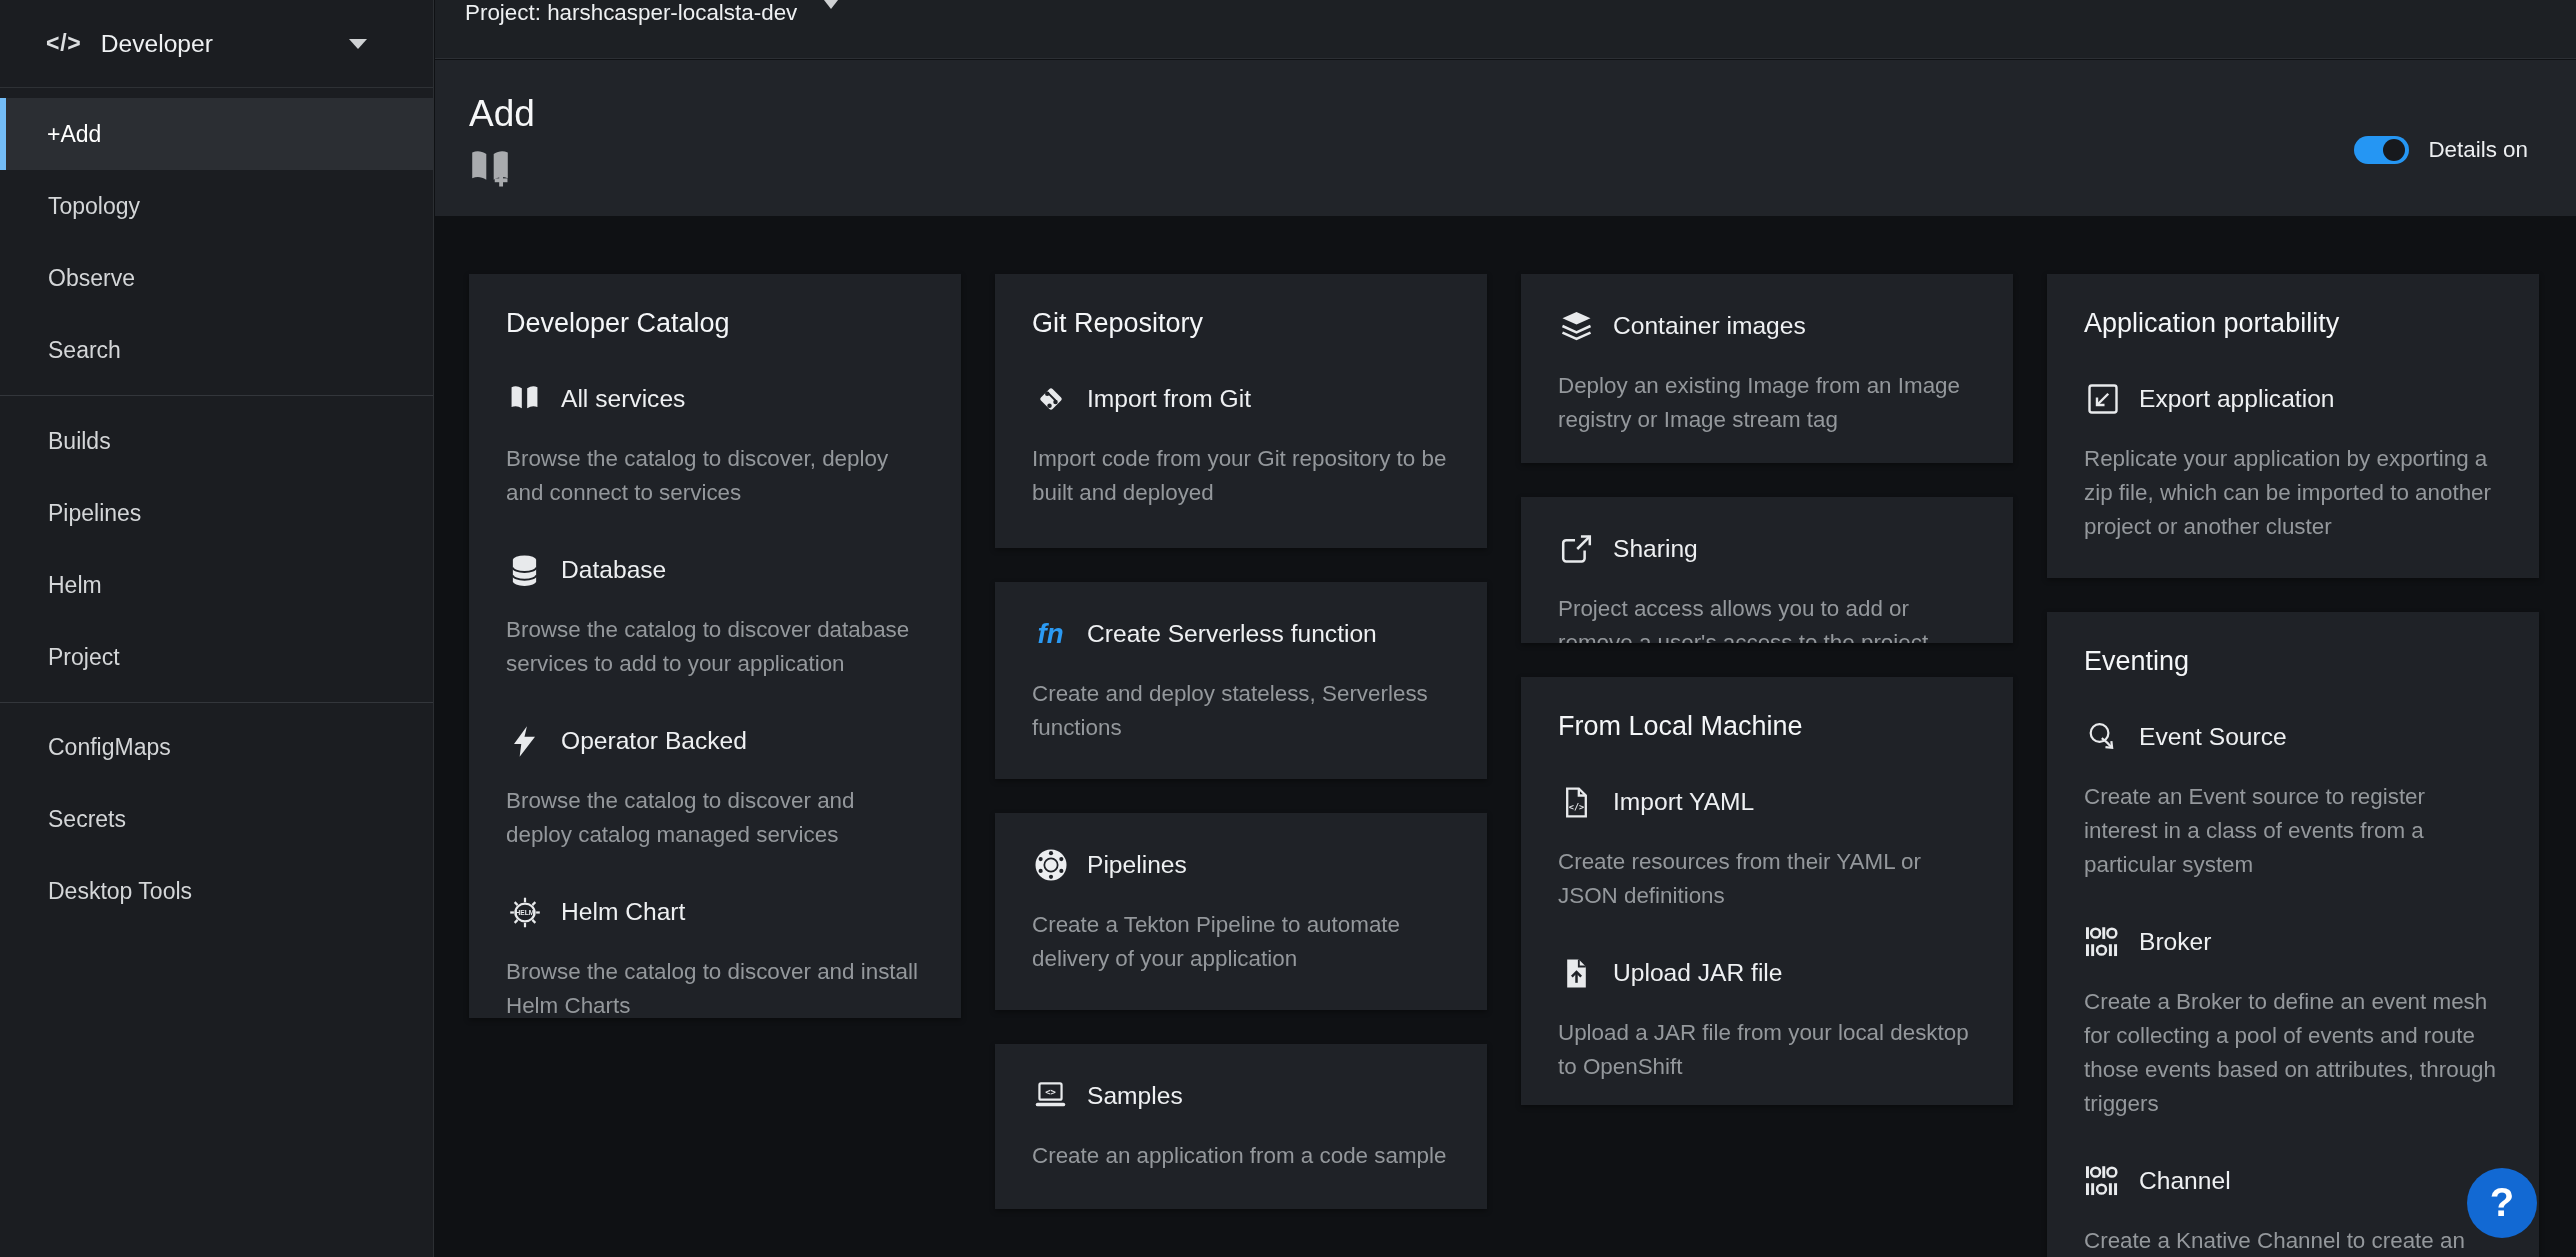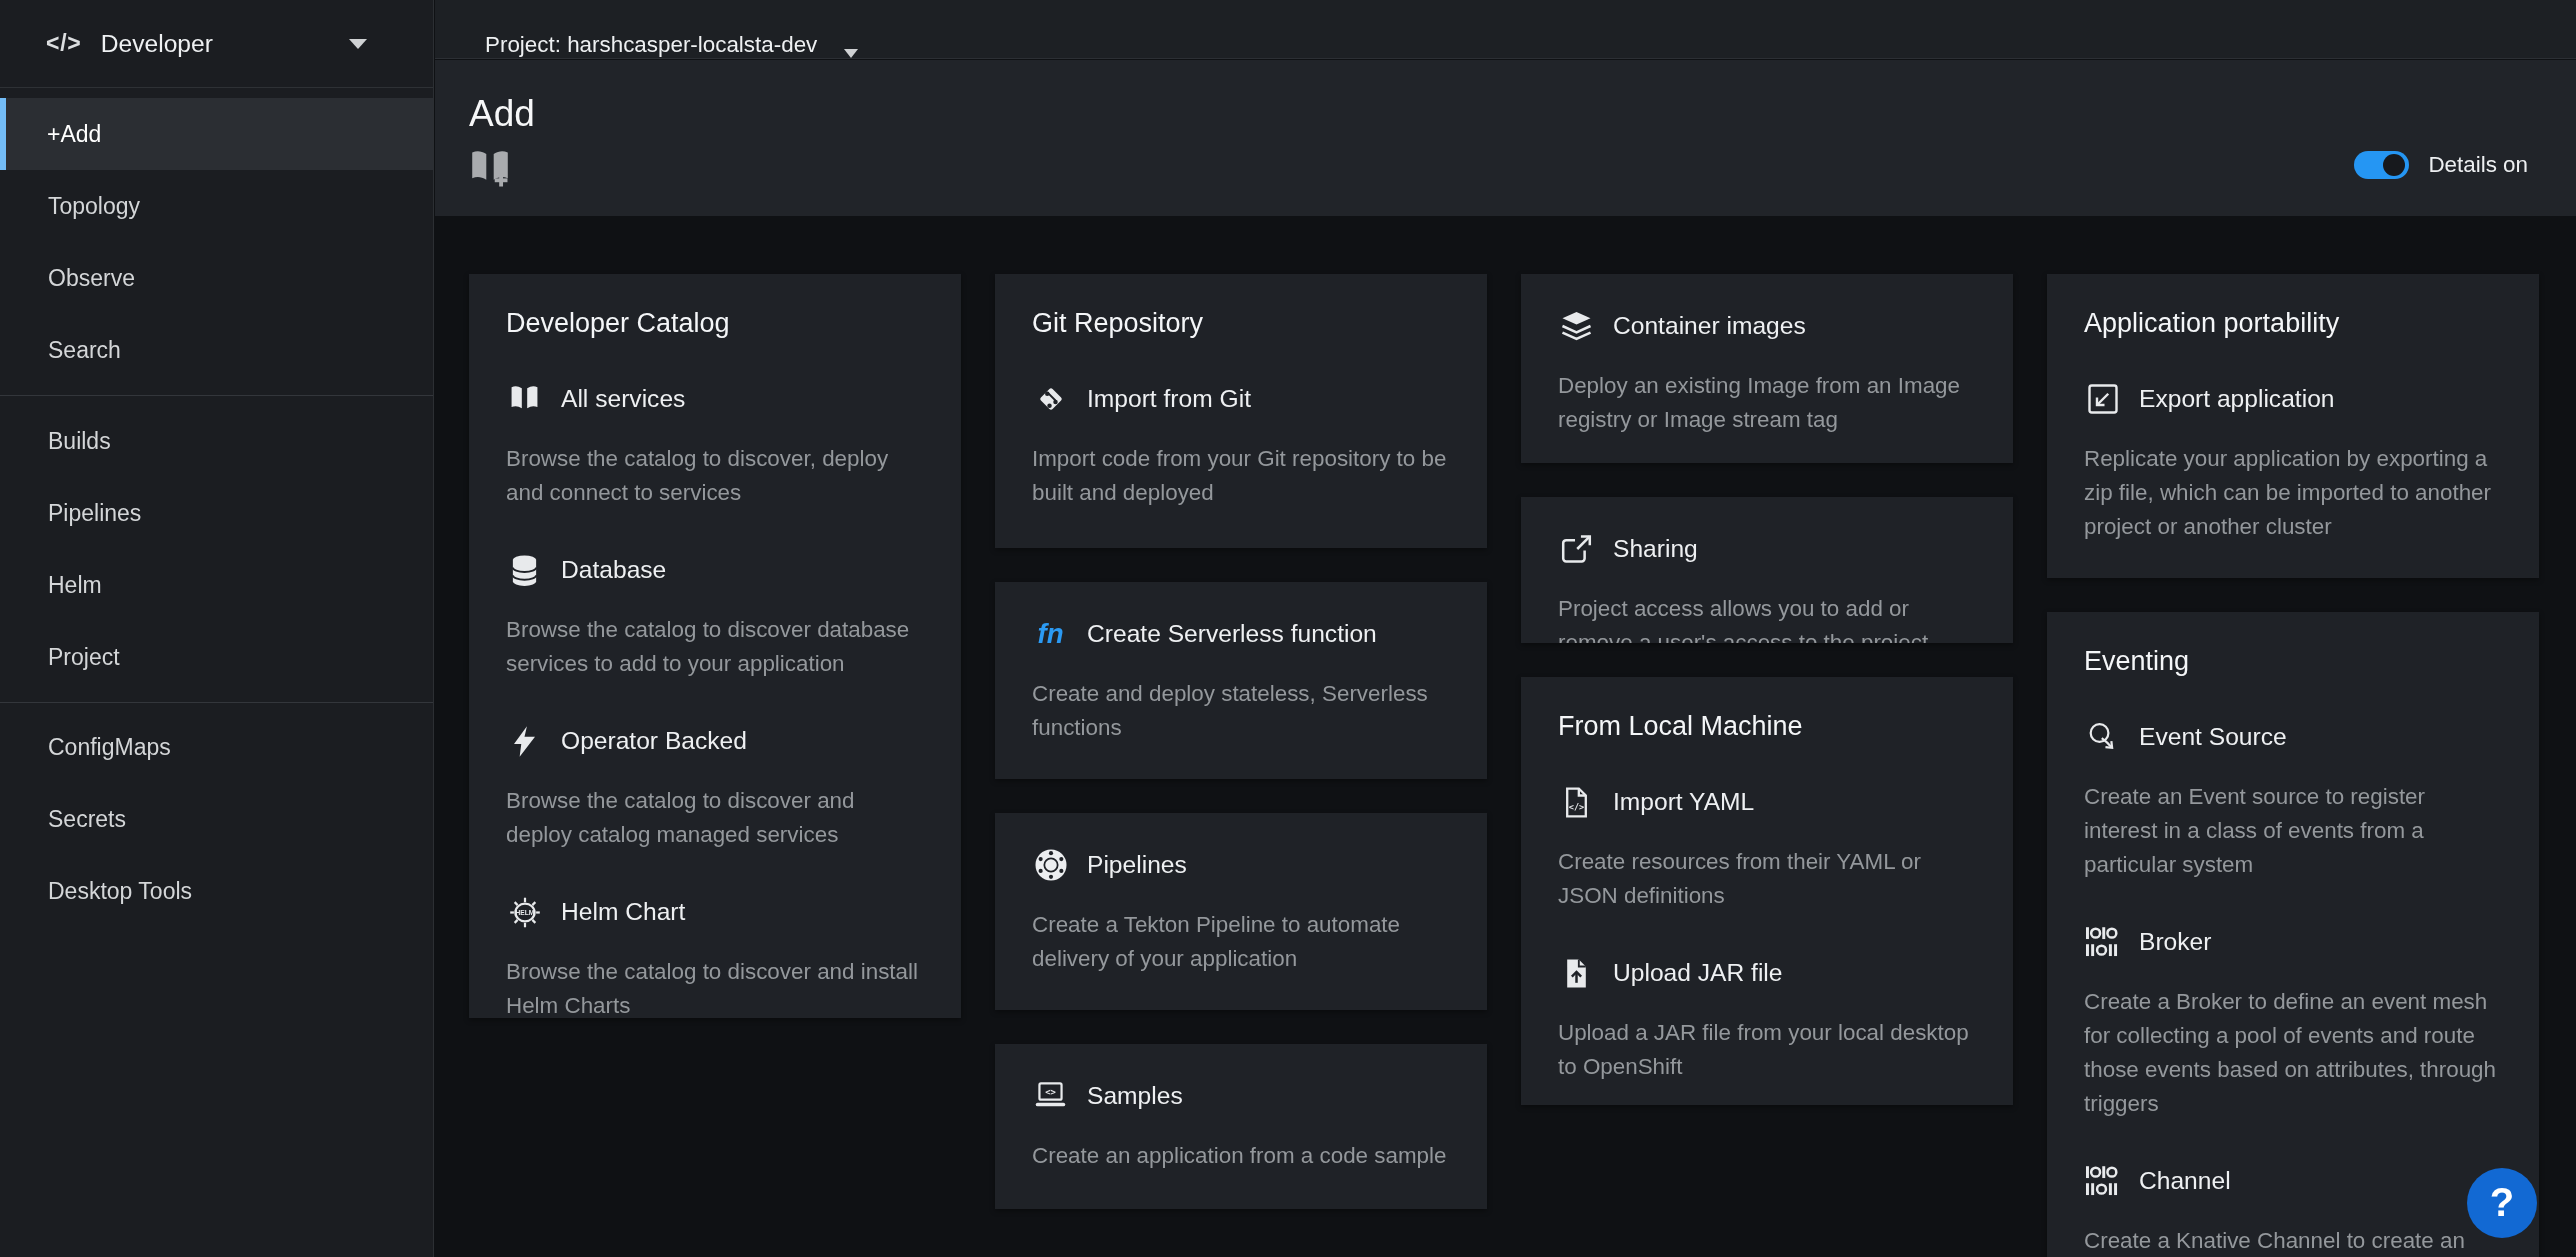--- a/index.html
+++ b/index.html
@@ -33,37 +33,37 @@
   .nav-item.current {
     background:#2b2e33; color:#ffffff;
     border-left:6.7px solid #73bcf7; padding-left:41px;
   }
   .nav-sep { height:0.7px; background:#33363b; margin:9px 0; }
 
   
   .masthead {
     position:absolute; left:435px; right:0; top:0; height:59px;
     background:#1d2024; border-bottom:0.7px solid #2c2f34;
-    display:flex; align-items:flex-end; padding-left:50px;
+    display:flex; align-items:flex-start; padding-left:30px;
   }
   .project-label { font-size:22.4px; color:#eef0f2; }
   .masthead .tri-down {
     margin-left:27px; border-left:7.5px solid transparent;
     border-right:7.5px solid transparent; border-top:9px solid #cfd1d3;
   }
 
   
   .page-header {
     position:absolute; left:435px; right:0; top:60px; height:157px;
     background:#212429; padding:33px 0 0 34px;
   }
   .page-title { font-size:37px; font-weight:400; color:#f6f7f8; }
   .quickstart-icon { margin-top:13.4px; display:inline-block; cursor:pointer; }
   .details-toggle-wrap {
-    position:absolute; right:48px; top:91px;
+    position:absolute; right:48px; top:76px;
     display:flex; align-items:center;justify-content:space-between;
   }
   .switch {
     width:55px; height:28px; border-radius:14px; background:#2596f3;
     position:relative; cursor:pointer;
   }
   .switch .knob {
     position:absolute; top:3px; right:3.7px; width:22.4px; height:22.4px;
     border-radius:50%; background:#17191d;
   }

